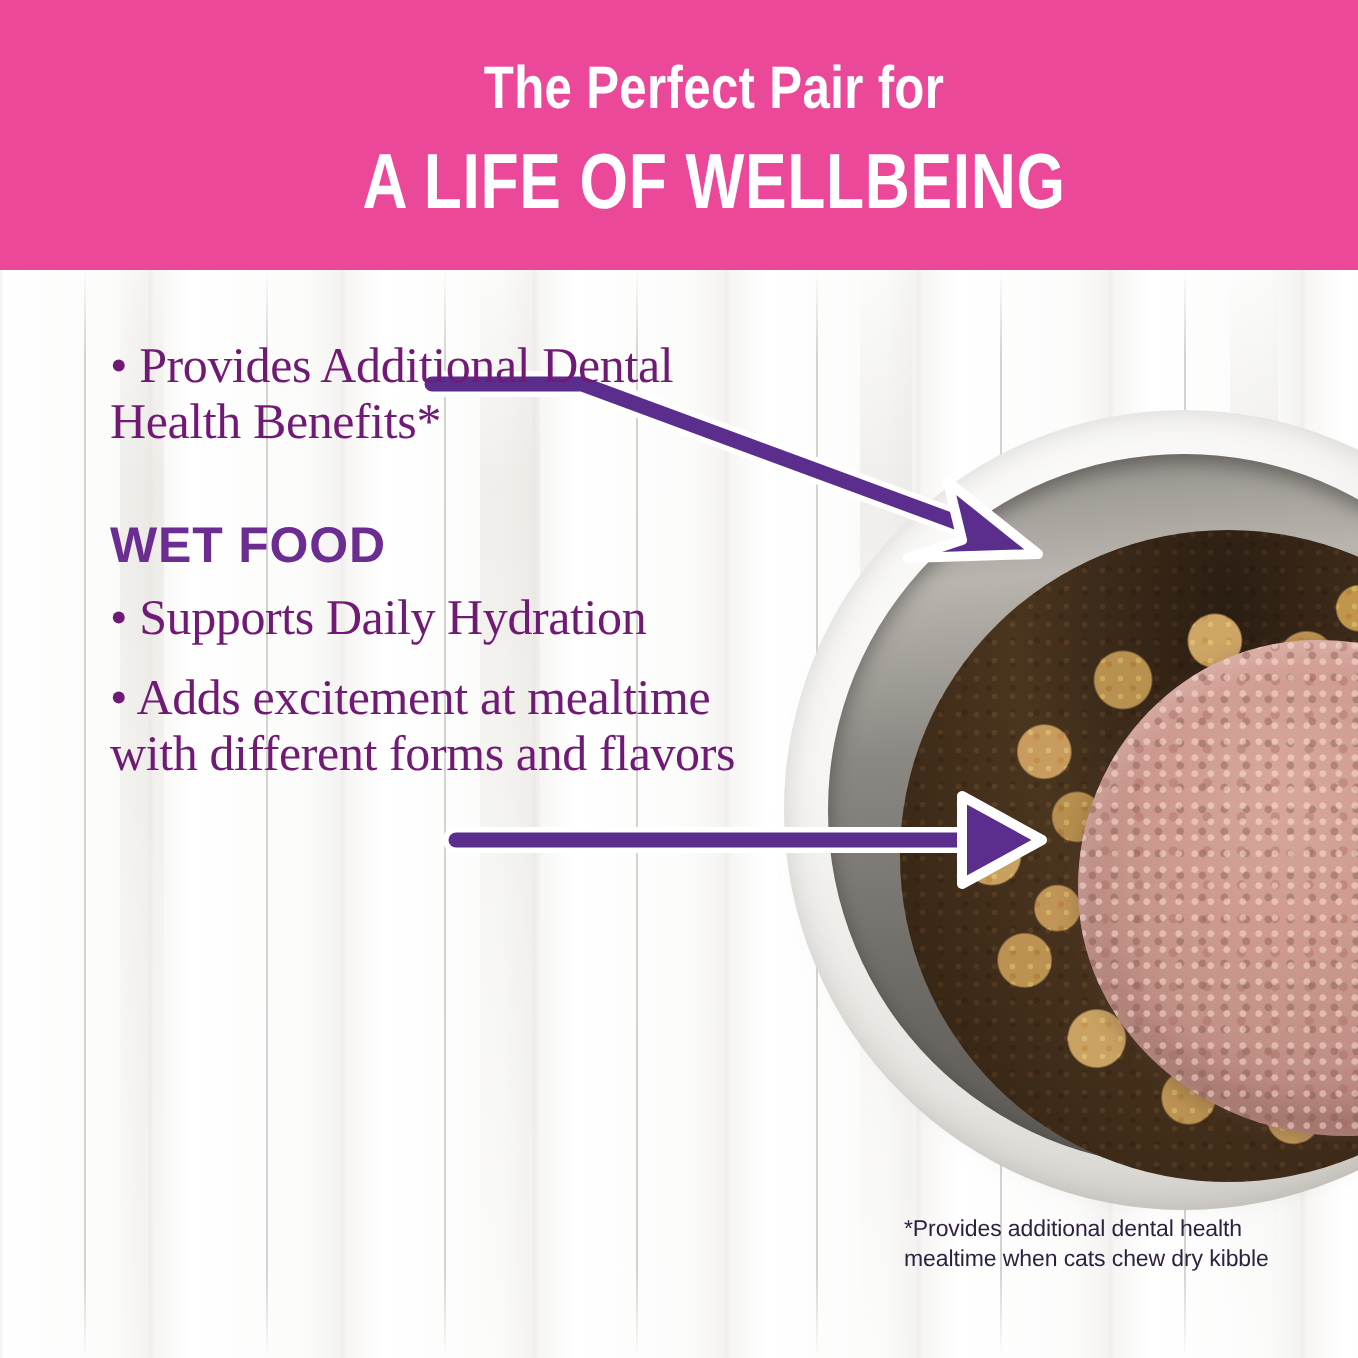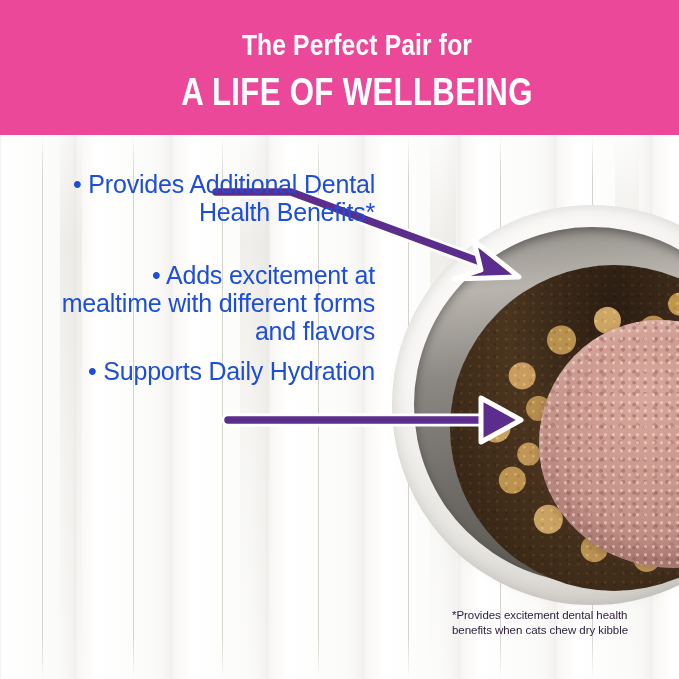--- a/index.html
+++ b/index.html
@@ -223,27 +223,26 @@
   .section-head {
     color: #6b2d92;
     font-family: "Liberation Sans", sans-serif;
     font-weight: bold;
     font-size: 25px;
     letter-spacing: 0.4px;
     margin: 0 0 8px 0;
     line-height: 1;
   }
   .bullet {
-    color: #1d4ed8;
-    font-family: Liberation Sans, sans-serif;
+    color: #701a75;
+    font-family: Liberation Serif, serif;
     font-size: 25px;
     line-height: 1.13;
     margin: 0 0 12px 0;
     letter-spacing: -0.2px;
-    text-align: right;
   }
   .wet-block { margin-top: 34px; }
   .wet-block .section-head { margin-bottom: 10px; }
 
   
   .footnote {
     position: absolute;
     left: 452px;
     top: 608px;
     width: 215px;
@@ -307,21 +306,22 @@
     </g>
   </svg>
 
   <div class="copy-col">
 
     <div class="dry-block">
       <p class="bullet">• Provides Additional Dental Health Benefits*</p>
     </div>
 
     <div class="wet-block">
+      <p class="section-head">WET FOOD</p>
+      <p class="bullet">• Supports Daily Hydration</p>
       <p class="bullet">• Adds excitement at mealtime with different forms and flavors</p>
-      <p class="bullet">• Supports Daily Hydration</p>
     </div>
 
   </div>
 
-  <div class="footnote">*Provides excitement dental health benefits when cats chew dry kibble</div>
+  <div class="footnote">*Provides additional dental health mealtime when cats chew dry kibble</div>
 
 </div>
 
 </body></html>

